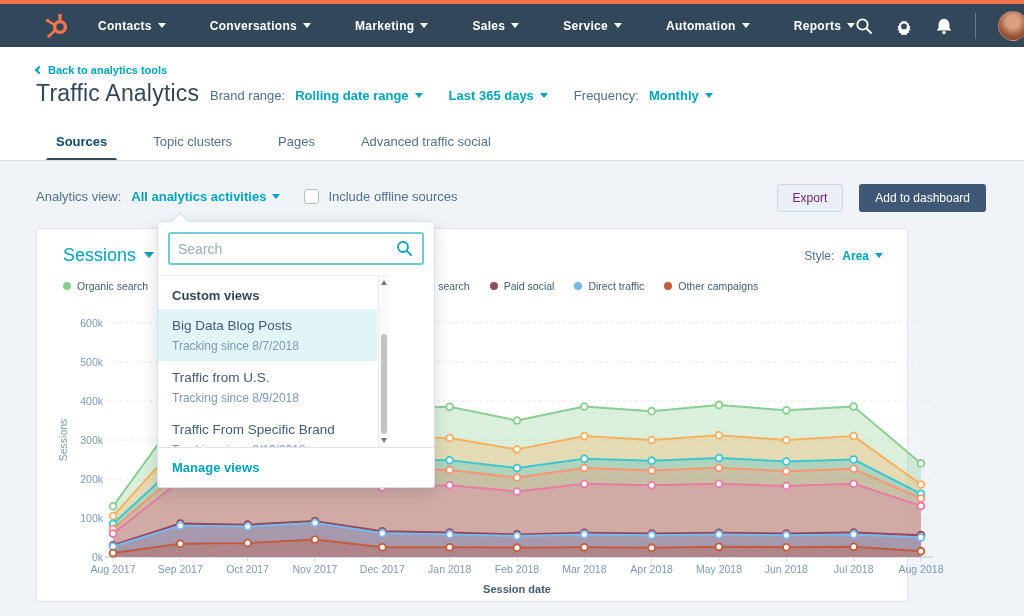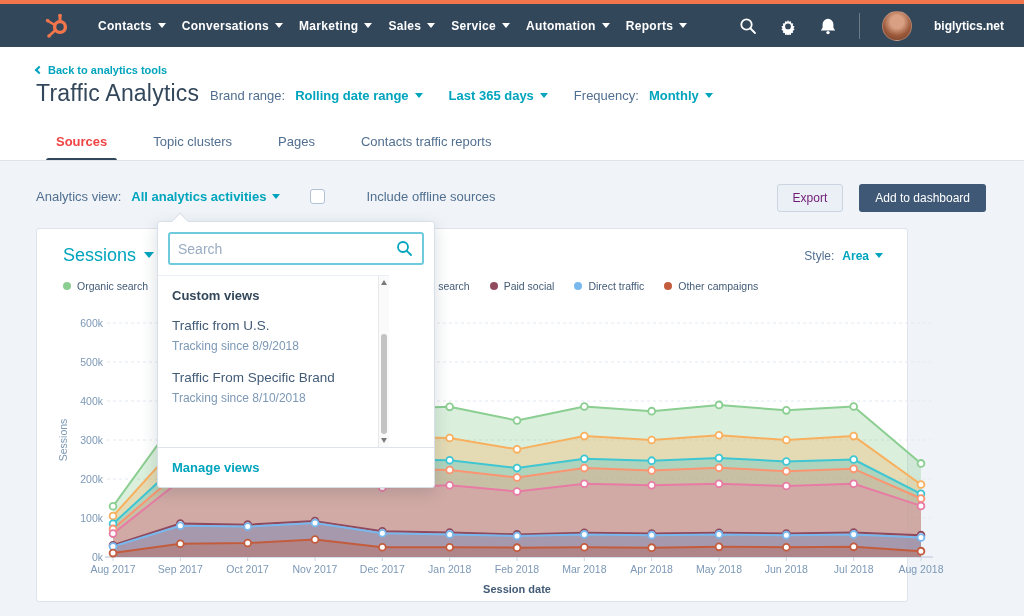--- a/index.html
+++ b/index.html
@@ -5,21 +5,21 @@
   * { margin:0; padding:0; box-sizing:border-box; }
   html,body { width:1024px; height:616px; overflow:hidden; background:#fff;
     font-family:"Liberation Sans", sans-serif; }
   .stage { position:relative; width:1024px; height:616px; }
 
   
   .topnav { position:absolute; left:0; top:0; width:1024px; height:47px;
     background:#33475b; border-top:4px solid #f2754c; display:flex; align-items:center;
     padding:0 20px 0 44px; }
   .logo { width:28px; height:28px; margin-right:26px; flex:0 0 auto; }
-  .nav-items { display:flex; align-items:flex-end; gap:16px; }
+  .nav-items { display:flex; align-items:flex-end; gap:44px; }
   .nav-item { color:#fff; font-size:12px; font-weight:bold; letter-spacing:.3px;
     cursor:pointer; white-space:nowrap; display:flex; align-items:center; }
   .caret { display:inline-block; width:0; height:0; border:4px solid transparent;
     border-top:5px solid currentColor; margin-left:6px; transform:translateY(2px); }
   .nav-right { margin-left:auto; display:flex; align-items:center; gap:22px; }
   .nav-icon { width:18px; height:18px; cursor:pointer; display:block; }
   .nav-divider { width:1px; height:26px; background:rgba(255,255,255,.28); }
   .avatar { width:30px; height:30px; border-radius:50%;
     background:radial-gradient(circle at 50% 35%, #d9a083 0 28%, #9c5a3c 60%, #6e3a24 100%);
     border:1px solid rgba(255,255,255,.25); }
@@ -34,30 +34,30 @@
     font-weight:500; letter-spacing:.2px; }
   .date-controls { position:absolute; left:210px; top:88px; display:flex;
     align-items:center; font-size:13px; }
   .ctl-label { color:#516f90; margin-right:10px; }
   .ctl-value { color:#00a4bd; font-weight:bold; cursor:pointer; display:flex;
     align-items:center; margin-right:26px; }
 
   
   .tabs { position:absolute; left:56px; top:134px; display:flex; gap:46px; }
   .tab { font-size:13px; color:#516f90; cursor:pointer; padding-bottom:14px; position:relative; }
-  .tab.active { color:#ef4444; font-weight:bold; }
+  .tab.active { color:#0c4a6e; font-weight:bold; }
   .tab.active::after { content:""; position:absolute; left:-10px; right:-10px; bottom:0;
     height:5px; background:#33475b; border-radius:3px; }
   .tabs-border { position:absolute; left:0; top:160px; width:1024px; height:1px; background:#dfe3eb; }
 
   
   .content-bg { position:absolute; left:0; top:161px; width:1024px; height:455px; background:#f0f4f8; }
   .toolbar { position:absolute; left:36px; top:189px; display:flex; align-items:center; font-size:13px; }
   .toolbar .ctl-value { margin-right:0; }
-  .checkbox-wrap { display:flex; align-items:flex-end; margin-left:30px; cursor:pointer;gap:32px; }
+  .checkbox-wrap { display:flex; align-items:flex-end; margin-left:24px; cursor:pointer; }
   .checkbox { width:15px; height:15px; background:#fff; border:1px solid #b0c1d4;
     border-radius:3px; margin-right:9px; }
   .checkbox-label { color:#516f90; }
   .toolbar-buttons { position:absolute; right:38px; top:184px; display:flex; gap:16px; }
   .btn { font-size:12px; border-radius:3px; padding:6px 15px; cursor:pointer; border:1px solid transparent; }
   .btn-secondary { background:#eaf0f6; border-color:#cbd6e2; color:#701a75; }
   .btn-primary { background:#3e5876; color:#fff; }
 
   
   .card { position:absolute; left:36px; top:228px; width:872px; height:374px;
@@ -194,21 +194,21 @@
     <span class="ctl-value">
       <span>Monthly</span>
       <span class="caret"></span>
     </span>
   </div>
 
   <div class="tabs">
       <div class="tab active">Sources</div>
       <div class="tab">Topic clusters</div>
       <div class="tab">Pages</div>
-      <div class="tab">Contacts traffic reports</div>
+      <div class="tab">Advanced traffic social</div>
     </div>
   <div class="tabs-border"></div>
 
   <div class="content-bg"></div>
 
   <div class="toolbar">
     <span class="ctl-label">Analytics view:</span>
     <span class="ctl-value">
       <span>All analytics activities</span>
       <span class="caret"></span>
@@ -432,20 +432,24 @@
     <div class="dd-search">
       <input type="text" placeholder="Search" style="">
       <svg width="17" height="17" viewBox="0 0 17 17">
         <circle cx="7" cy="7" r="5" fill="none" stroke="#00a4bd" stroke-width="1.8"></circle>
         <line x1="10.8" y1="10.8" x2="15" y2="15" stroke="#00a4bd" stroke-width="1.8" stroke-linecap="round"></line>
       </svg>
     </div>
     <div class="dd-list">
       <div class="dd-group">Custom views</div>
       <div id="dd-items">
+          <div class="dd-item selected">
+            <div class="dd-item-title">Big Data Blog Posts</div>
+            <div class="dd-item-sub">Tracking since 8/7/2018</div>
+          </div>
           <div class="dd-item">
             <div class="dd-item-title">Traffic from U.S.</div>
             <div class="dd-item-sub">Tracking since 8/9/2018</div>
           </div>
           <div class="dd-item">
             <div class="dd-item-title">Traffic From Specific Brand</div>
             <div class="dd-item-sub">Tracking since 8/10/2018</div>
           </div>
         </div>
       <div class="dd-scrollbar">

